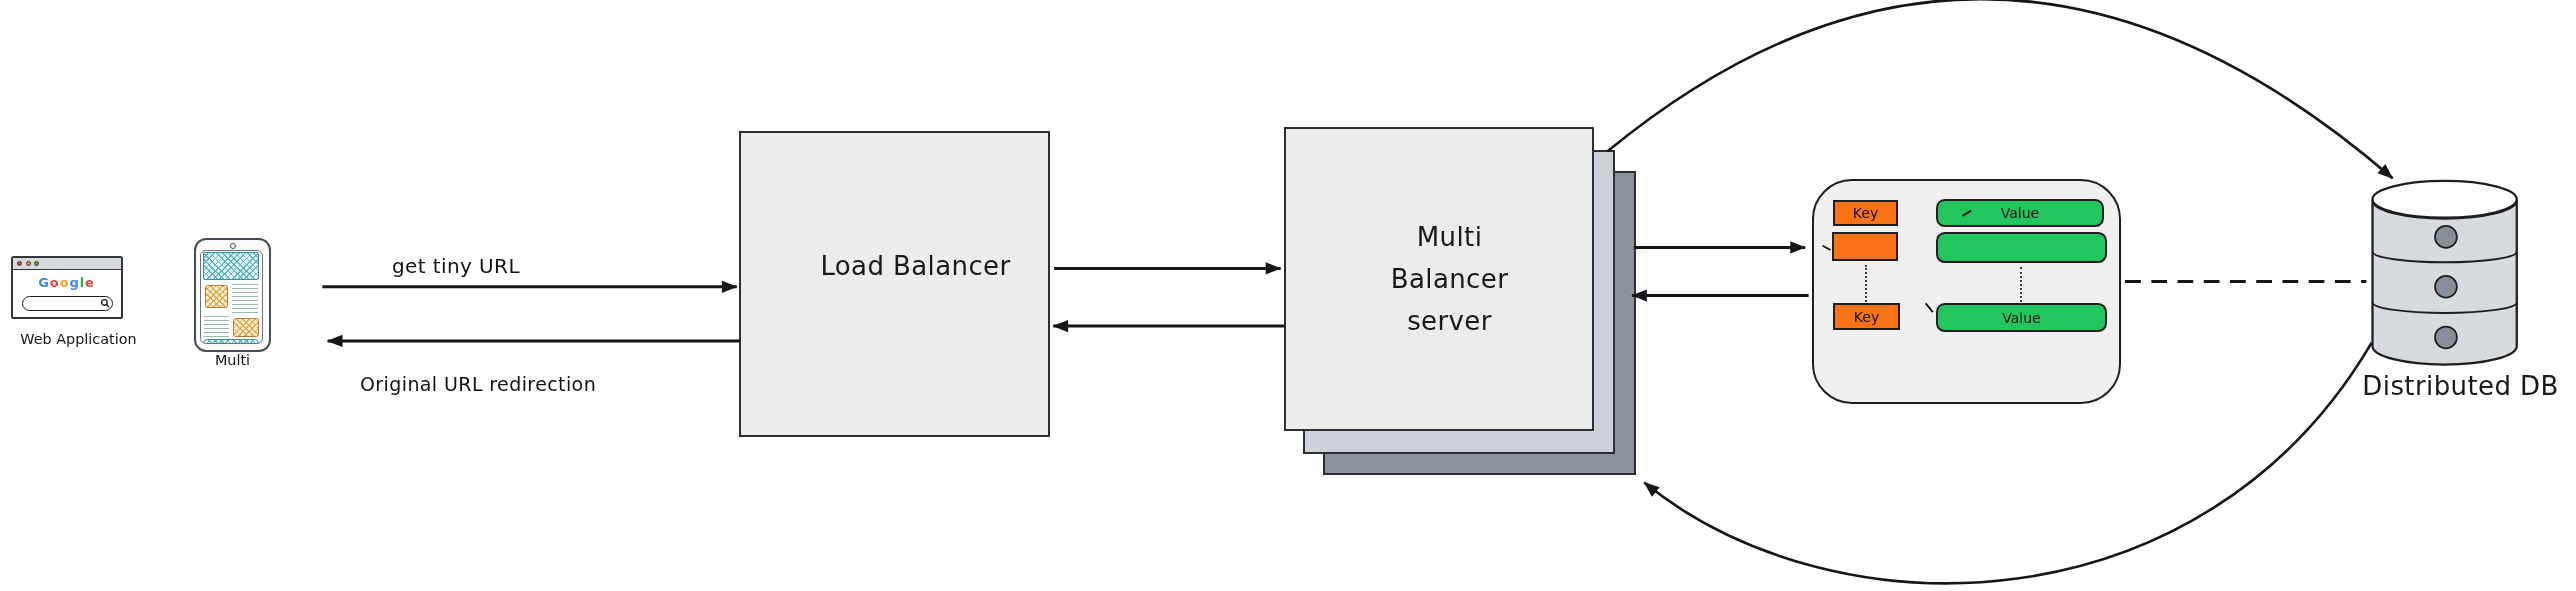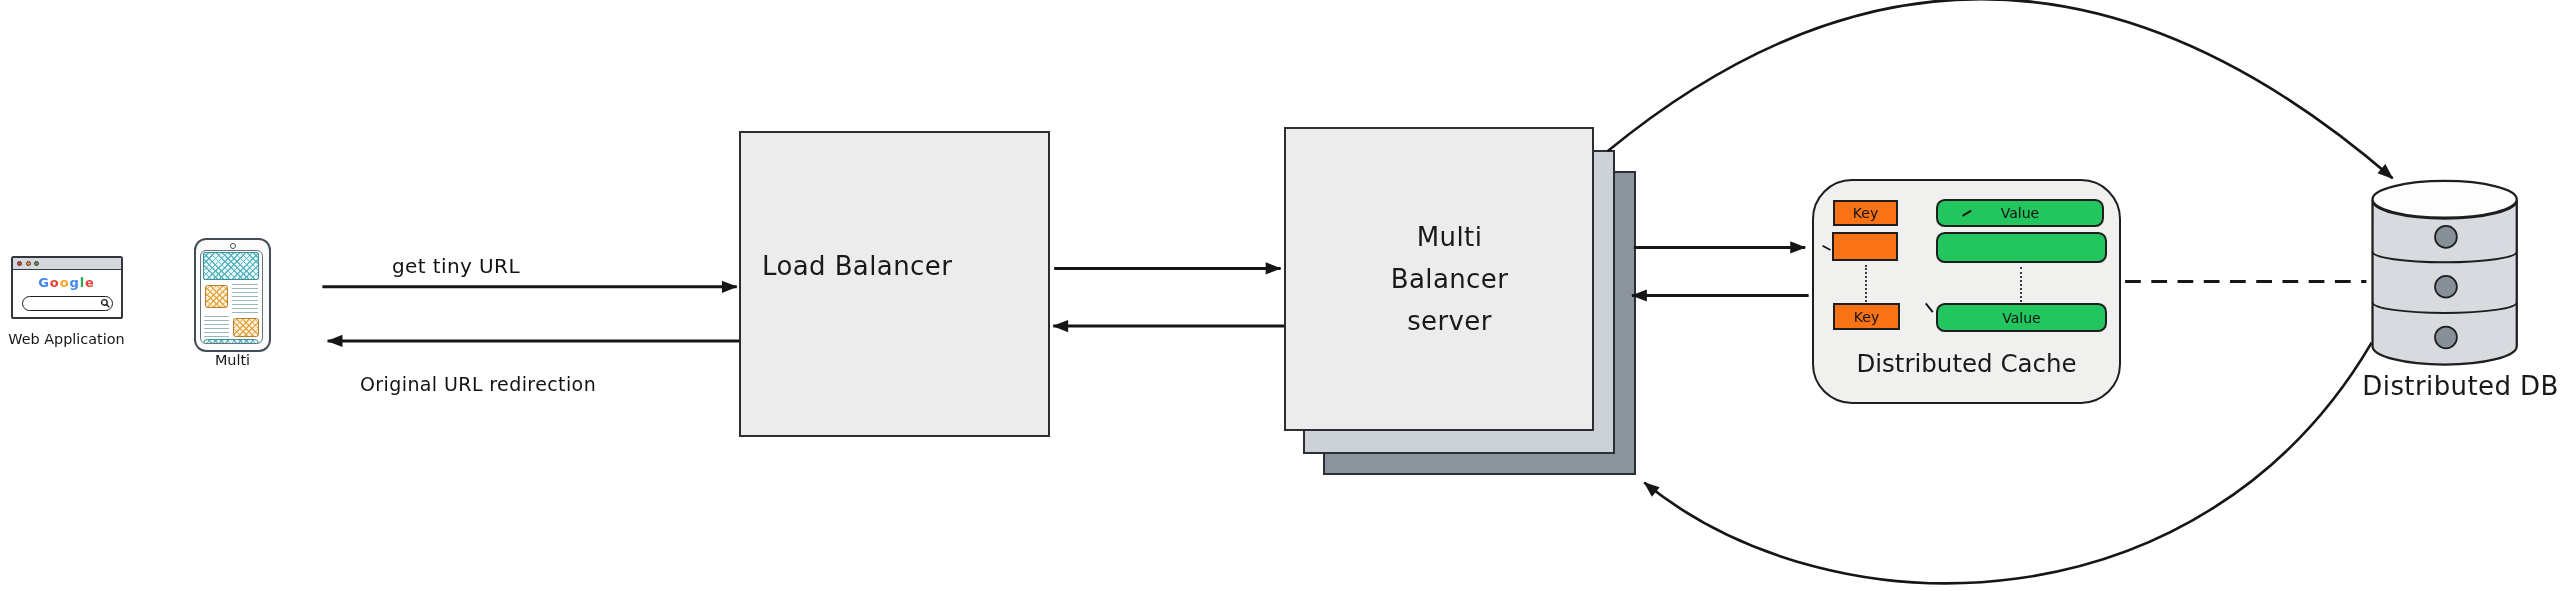--- a/index.html
+++ b/index.html
@@ -10,21 +10,21 @@
   }
   .abs{position:absolute;}
 
   
   .node-box{
     position:absolute;background:#ececec;border:2.2px solid #2b2f33;
     box-sizing:border-box;
     padding-left:21px;
   }
   .node-label{
-    position:absolute;width:100%;font-size:26px;
+    position:absolute;width:100%;text-align:center;font-size:26px;
     letter-spacing:0.4px;color:#17191b;
   }
 
   
   .browser{position:absolute;left:10.5px;top:256px;width:112px;height:63px;
     background:#ffffff;border:2.2px solid #32373c;border-radius:2.6px;box-sizing:border-box;}
   .browser-header{position:absolute;left:0;top:0;right:0;height:12.2px;
     background:#d5d9dd;border-bottom:1.7px solid #32373c;display:flex;align-items:center;gap:3.5px;padding-left:4.4px;box-sizing:border-box;}
   .tl-dot{width:5.2px;height:5.2px;border-radius:50%;border:0.9px solid #55322d;box-sizing:border-box;}
   .google-line{position:absolute;left:0;top:16.6px;width:100%;text-align:center;
@@ -94,21 +94,21 @@
     <span class="tl-dot" style="background: rgb(75, 162, 78);"></span>
   </div>
   <div class="google-line"><span style="color: rgb(66, 133, 244);">G</span><span style="color: rgb(234, 67, 53);">o</span><span style="color: rgb(245, 166, 35);">o</span><span style="color: rgb(66, 133, 244);">g</span><span style="color: rgb(52, 168, 83);">l</span><span style="color: rgb(234, 67, 53);">e</span></div>
   <div class="search-pill">
     <svg width="10.5" height="10.5" viewBox="0 0 12 12">
       <circle cx="5" cy="5" r="3.2" fill="none" stroke="#1e1e1e" stroke-width="1.6"></circle>
       <line x1="7.4" y1="7.4" x2="10.6" y2="10.6" stroke="#1e1e1e" stroke-width="1.6"></line>
     </svg>
   </div>
 </div>
-<div class="client-label" style="left:0px;top:331px;width:133px;text-align:center;">Web Application</div>
+<div class="client-label" style="left:12px;top:331px;width:133px;text-align:center;">Web Application</div>
 
 <div class="mobile">
   <div class="mobile-camera"></div>
   <div class="mobile-screen">
     <div class="abs hatch-teal" style="left:1.7px;top:1.7px;width:56px;height:28px;"></div>
     <div class="abs hatch-orange" style="left:3.5px;top:34px;width:23px;height:23px;"></div>
     <div class="abs micro-text" style="left:31px;top:33px;width:26px;height:29px;"></div>
     <div class="abs micro-text" style="left:2.6px;top:65px;width:25px;height:23px;"></div>
     <div class="abs hatch-orange" style="left:31.5px;top:67px;width:26px;height:19px;"></div>
     <div class="abs hatch-teal" style="left:1.7px;top:88px;width:56px;height:11.4px;border-radius:4.4px;"></div>
@@ -135,21 +135,20 @@
   <div class="key-cell" style="left:19px;top:19px;width:65px;height:26px;">Key</div>
   <div class="key-cell" style="left:18.4px;top:51px;width:66px;height:29px;"></div>
   <div class="dotted-sep" style="left:51px;top:84px;height:37px;"></div>
   <div class="key-cell" style="left:19px;top:122px;width:67px;height:27px;">Key</div>
 
   <div class="value-cell" style="left:122px;top:17.5px;width:168px;height:28px;">Value</div>
   <div class="value-cell" style="left:122px;top:51px;width:171px;height:31px;"></div>
   <div class="dotted-sep" style="left:206px;top:86px;height:35px;"></div>
   <div class="value-cell" style="left:122px;top:122px;width:171px;height:29px;">Value</div>
 
-  <div class="cache-label">Distributed Cache</div>
 </div>
 
 <div class="db-label">Distributed DB</div>
 
 <svg id="overlay" width="2576" height="591" viewBox="0 0 2945 676">
   <defs>
     <marker id="ah" markerUnits="userSpaceOnUse" markerWidth="22" markerHeight="18" refX="19" refY="9" orient="auto">
       <path d="M2,2 L20,9 L2,16 Z" fill="#141618"></path>
     </marker>
   </defs>

